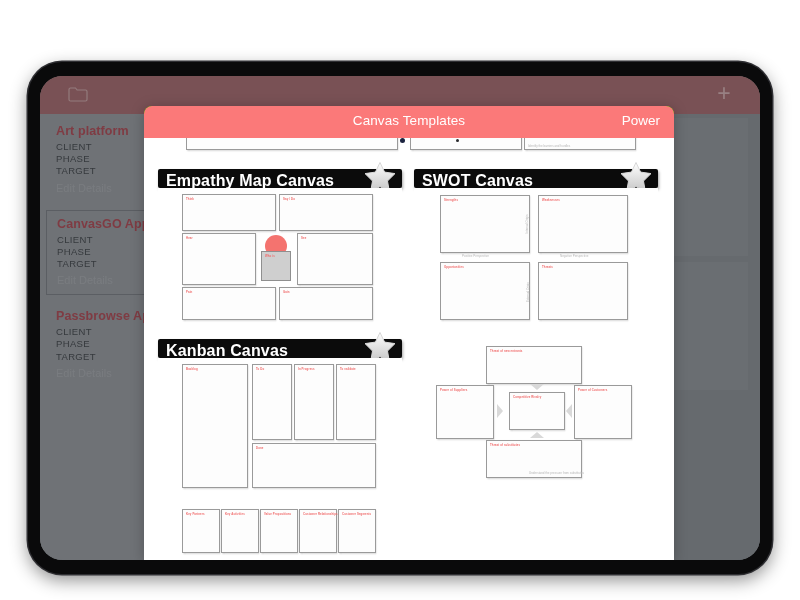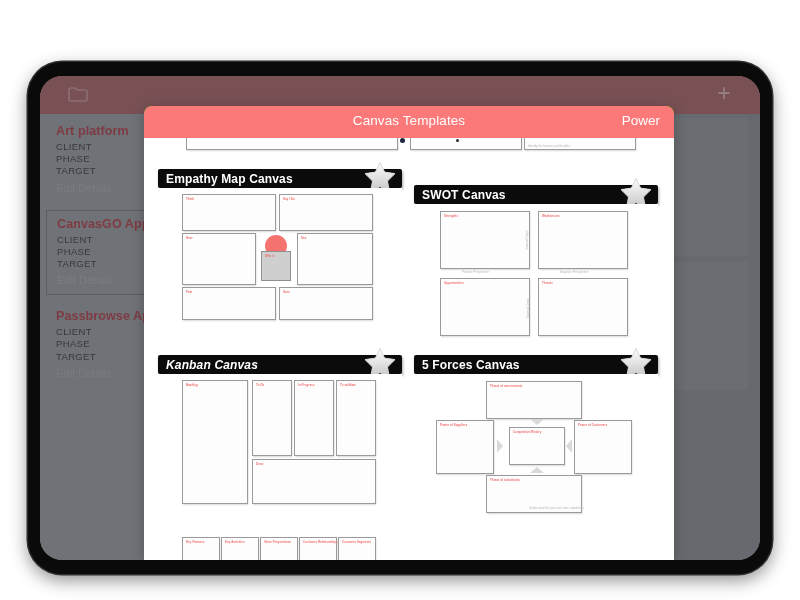--- a/index.html
+++ b/index.html
@@ -129,21 +129,21 @@
   .tpl-card { position: relative; margin-bottom: 13px; }
   .tpl-bar {
     position: relative;
     height: 19px;
     background: #0b0b0b;
     border-radius: 2px;
     box-shadow: 1px 2px 3px rgba(0,0,0,.35);
   }
   .tpl-bar-title {
     position: absolute; left: 8px; top: 3px;
-    color: #ffffff; font-size: 12px; font-weight: bold;
+    color: #ffffff; font-size: 16px; font-weight: bold;
     letter-spacing: .15px;
     text-align: center;
   }
   .star {
     position: absolute; right: 4px; top: -9px;
     width: 36px; height: 35px;
   }
   .tpl-body {
     position: relative;
     background: #ffffff;
@@ -285,21 +285,21 @@
                 </div>
                 <div class="box" style="left:24px;top:99px;width:94px;height:33px;">
                   <div class="box-label">Pain</div>
                 </div>
                 <div class="box" style="left:121px;top:99px;width:94px;height:33px;">
                   <div class="box-label">Gain</div>
                 </div>
               </div>
             </div>
 
-            <div class="tpl-card" style="width:244px;margin-top:16px;">
+            <div class="tpl-card" style="width:244px;">
               <div class="tpl-bar">
                 <div class="tpl-bar-title">SWOT Canvas</div>
                 <svg class="star" viewBox="0 0 36 35">
                   <path d="M18 2.5l4.6 9.6 10.4 1.5-7.5 7.4 1.8 10.5L18 26.6 8.7 31.5l1.8-10.5L3 13.6l10.4-1.5z" fill="url(#gw1)" stroke="#d8d8d8" stroke-width="1"></path>
                 </svg>
               </div>
               <div class="tpl-body" style="height:138px;">
                 <div class="box" style="left:26px;top:7px;width:90px;height:58px;">
                   <div class="box-label">Strengths</div>
                 </div>
@@ -315,21 +315,21 @@
                 <div class="faint-label" style="left:48px;top:66px;">Positive Perspective</div>
                 <div class="faint-label" style="left:146px;top:66px;">Negative Perspective</div>
                 <div class="faint-label vlabel" style="left:104px;top:34px;">Internal Origin</div>
                 <div class="faint-label vlabel" style="left:104px;top:102px;">External Origin</div>
               </div>
             </div>
           </div>
 
           <div style="display:flex;gap:12px;">
 
-            <div class="tpl-card" style="width:244px;font-style:italic;">
+            <div class="tpl-card" style="width:244px;">
               <div class="tpl-bar">
                 <div class="tpl-bar-title">Kanban Canvas</div>
                 <svg class="star" viewBox="0 0 36 35">
                   <path d="M18 2.5l4.6 9.6 10.4 1.5-7.5 7.4 1.8 10.5L18 26.6 8.7 31.5l1.8-10.5L3 13.6l10.4-1.5z" fill="url(#gw1)" stroke="#d8d8d8" stroke-width="1"></path>
                 </svg>
               </div>
               <div class="tpl-body" style="height:132px;">
                 <div class="box" style="left:24px;top:6px;width:66px;height:124px;">
                   <div class="box-label">Backlog</div>
                 </div>
@@ -342,26 +342,20 @@
                 <div class="box" style="left:178px;top:6px;width:40px;height:76px;">
                   <div class="box-label">To validate</div>
                 </div>
                 <div class="box" style="left:94px;top:85px;width:124px;height:45px;">
                   <div class="box-label">Done</div>
                 </div>
               </div>
             </div>
 
             <div class="tpl-card" style="width:244px;">
-              <div class="tpl-bar">
-                <div class="tpl-bar-title">5 Forces Canvas</div>
-                <svg class="star" viewBox="0 0 36 35">
-                  <path d="M18 2.5l4.6 9.6 10.4 1.5-7.5 7.4 1.8 10.5L18 26.6 8.7 31.5l1.8-10.5L3 13.6l10.4-1.5z" fill="url(#gw1)" stroke="#d8d8d8" stroke-width="1"></path>
-                </svg>
-              </div>
               <div class="tpl-body" style="height:144px;">
                 <div class="box" style="left:72px;top:7px;width:96px;height:38px;">
                   <div class="box-label">Threat of new entrants</div>
                 </div>
                 <div class="box" style="left:22px;top:46px;width:58px;height:54px;">
                   <div class="box-label">Power of Suppliers</div>
                 </div>
                 <div class="box" style="left:95px;top:53px;width:56px;height:38px;">
                   <div class="box-label">Competitive Rivalry</div>
                 </div>

